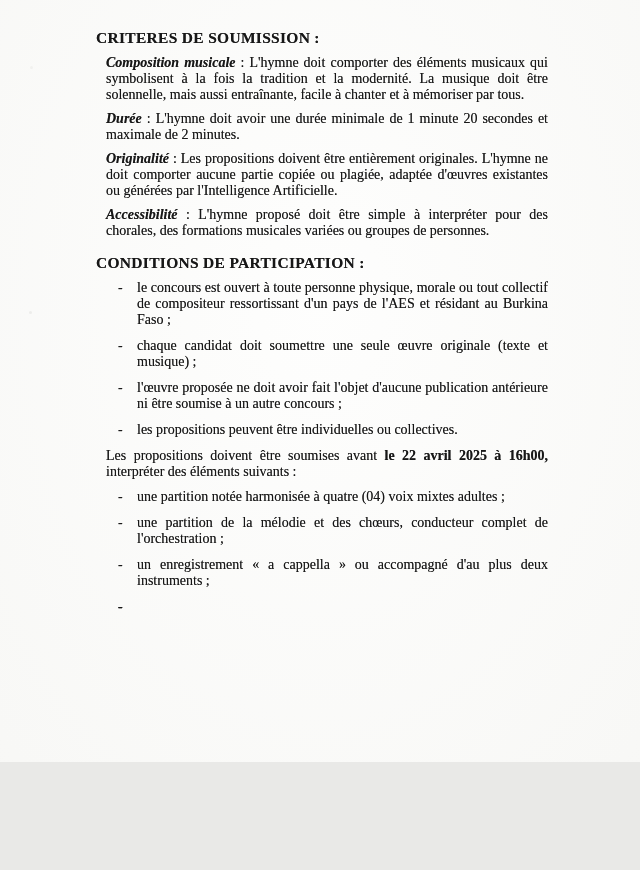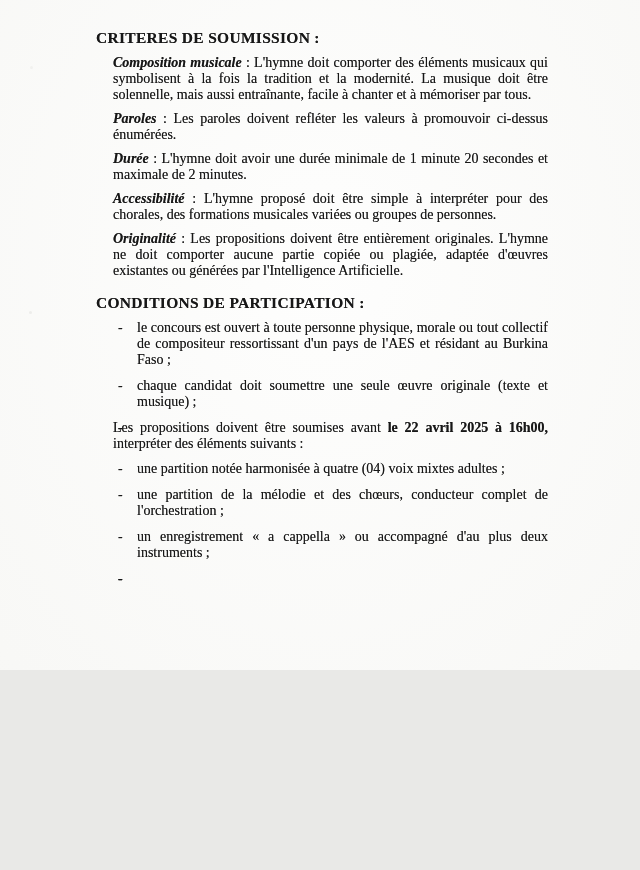--- a/index.html
+++ b/index.html
@@ -4,21 +4,21 @@
 <style>
   * { margin: 0; padding: 0; box-sizing: border-box; }
   html, body { width: 640px; }
   body {
     background: #e9e9e7;
     font-family: "Liberation Serif", "DejaVu Serif", serif;
   }
   .page {
     position: relative;
     width: 640px;
-    height: 670px;
+    height: 762px;
     background: #fcfcfa;
     background-image: radial-gradient(ellipse at 50% 40%, rgba(255,255,255,0.6) 0%, rgba(240,240,238,0.35) 100%);
     overflow: hidden;
     color: #171717;
   }
   .content {
     position: absolute;
     left: 96px;
     top: 30px;
     width: 452px;
@@ -31,21 +31,21 @@
     font-weight: bold;
     letter-spacing: 0.3px;
     margin: 0 0 9px 0;
   }
   .heading.gap-conditions { margin-top: 16px; }
   .heading.gap-modalites { margin-top: 28px; margin-bottom: 11px; }
   .para {
     font-size: 14px;
     line-height: 16px;
     text-align: justify;
-    margin: 0 0 8px 17px;
+    margin: 0 0 8px 10px;
   }
   .lead { font-weight: bold; font-style: italic; }
   .intro { margin-bottom: 9px; }
   .intro .bold-date { font-weight: bold; }
   ul.bullets {
     list-style: none;
     margin: 5px 0 0 0;
   }
   ul.bullets.modal { margin-top: 0; }
   ul.bullets li {
@@ -83,35 +83,34 @@
 <body>
 
 <div class="page">
 
   <div class="content">
 
     <h2 class="heading">CRITERES DE SOUMISSION :</h2>
 
     <p class="para"><span class="lead">Composition musicale</span><span> : </span><span>L'hymne doit comporter des éléments musicaux qui symbolisent à la fois la tradition et la modernité. La musique doit être solennelle, mais aussi entraînante, facile à chanter et à mémoriser par tous.</span></p>
 
-    <p class="para"><span class="lead">Paroles</span><span> : </span><span>Les paroles doivent refléter les valeurs à promouvoir ci-dessus énumérées.</span></p>
 
     <p class="para"><span class="lead">Durée</span><span> : </span><span>L'hymne doit avoir une durée minimale de 1 minute 20 secondes et maximale de 2 minutes.</span></p>
 
+    <p class="para"><span class="lead">Originalité</span><span> : </span><span>Les propositions doivent être entièrement originales. L'hymne ne doit comporter aucune partie copiée ou plagiée, adaptée d'œuvres existantes ou générées par l'Intelligence Artificielle.</span></p>
+
     <p class="para"><span class="lead">Accessibilité</span><span> : </span><span>L'hymne proposé doit être simple à interpréter pour des chorales, des formations musicales variées ou groupes de personnes.</span></p>
-
-    <p class="para"><span class="lead">Originalité</span><span> : </span><span>Les propositions doivent être entièrement originales. L'hymne ne doit comporter aucune partie copiée ou plagiée, adaptée d'œuvres existantes ou générées par l'Intelligence Artificielle.</span></p>
 
     <h2 class="heading gap-conditions">CONDITIONS DE PARTICIPATION :</h2>
 
     <ul class="bullets">
       <li><span class="dash">-</span><span>le concours est ouvert à toute personne physique, morale ou tout collectif de compositeur ressortissant d'un pays de l'AES et résidant au Burkina Faso ;</span></li>
       <li><span class="dash">-</span><span>chaque candidat doit soumettre une seule œuvre originale (texte et musique) ;</span></li>
-      <li><span class="dash">-</span></li>
-      <li><span class="dash">-</span></li>
+      <li><span class="dash">-</span><span>l'œuvre proposée ne doit avoir fait l'objet d'aucune publication antérieure ni être soumise à un autre concours ;</span></li>
+      <li><span class="dash">-</span><span>les propositions peuvent être individuelles ou collectives.</span></li>
     </ul>
 
 
     <p class="para intro"><span>Les propositions doivent être soumises avant </span><span class="bold-date">le 22 avril 2025 à 16h00,</span><span> interpréter des éléments suivants :</span></p>
 
     <ul class="bullets modal">
       <li><span class="dash">-</span><span>une partition notée harmonisée à quatre (04) voix mixtes adultes ;</span></li>
       <li><span class="dash">-</span><span>une partition de la mélodie et des chœurs, conducteur complet de l'orchestration ;</span></li>
       <li><span class="dash">-</span><span>un enregistrement « a cappella » ou accompagné d'au plus deux instruments ;</span></li>
       <li><span class="dash">-</span></li>

